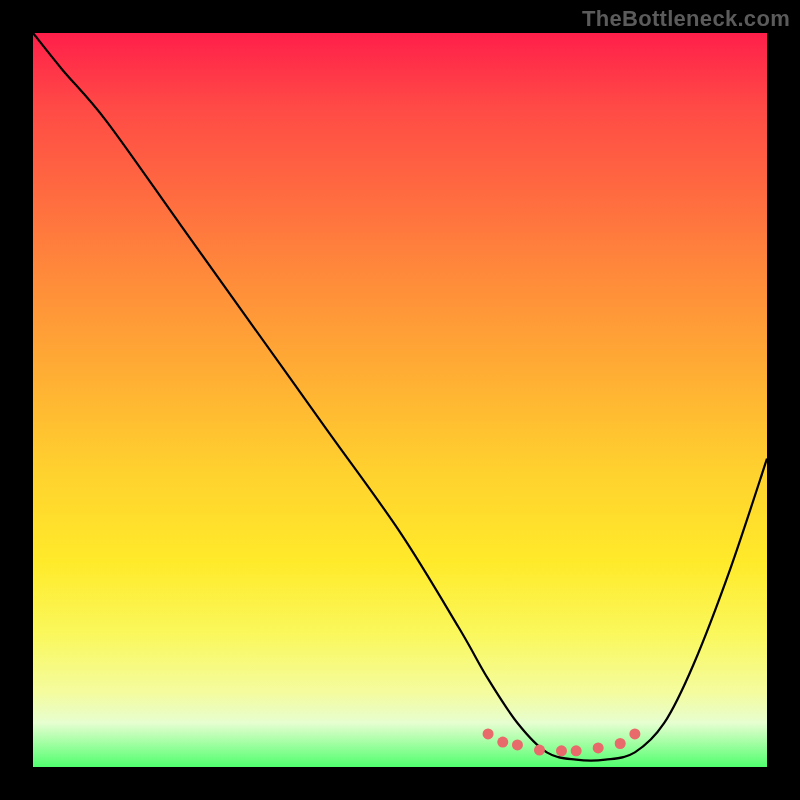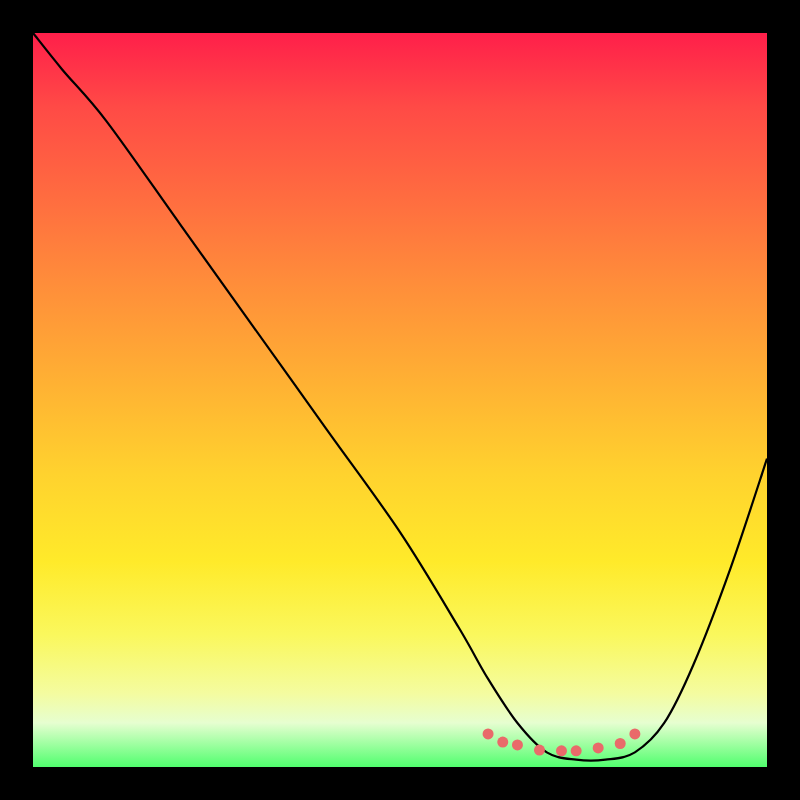--- a/index.html
+++ b/index.html
@@ -53,20 +53,21 @@
     top: 0;
     width: 734px;
     height: 734px;
     overflow: visible;
   }
 </style>
 </head>
 <body>
 
 <div class="outer">
+  <div class="watermark">TheBottleneck.com</div>
   <div class="plot-area">
     <svg class="curve" viewBox="0 0 734 734" preserveAspectRatio="none">
       <path id="curve-path" fill="none" stroke="#000" stroke-width="2.2" d="M 0,0 C 4.8933333333333335,6.116666666666674 17.126666666666665,22.02000000000004 29.36,36.700000000000045 C 41.593333333333334,51.38000000000005 53.82666666666667,62.39000000000004 73.4,88.08000000000004 C 92.97333333333334,113.77000000000004 122.33333333333334,156.5866666666667 146.8,190.84000000000003 C 171.26666666666668,225.09333333333336 195.73333333333332,259.3466666666667 220.2,293.6 C 244.66666666666666,327.85333333333335 269.1333333333333,362.1066666666667 293.6,396.36 C 318.0666666666667,430.61333333333334 344.98,466.09000000000003 367,499.12 C 389.02,532.15 411.03999999999996,570.0733333333333 425.71999999999997,594.54 C 440.4,619.0066666666667 445.2933333333333,630.0166666666667 455.08,645.92 C 464.8666666666667,661.8233333333333 474.6533333333333,677.7266666666667 484.44,689.96 C 494.2266666666667,702.1933333333334 504.0133333333333,713.2033333333334 513.8,719.32 C 523.5866666666666,725.4366666666667 533.3733333333333,725.4366666666666 543.16,726.66 C 552.9466666666666,727.8833333333333 562.7333333333333,727.8833333333333 572.52,726.66 C 582.3066666666666,725.4366666666666 592.0933333333334,725.4366666666667 601.88,719.32 C 611.6666666666666,713.2033333333334 621.4533333333334,704.6400000000001 631.24,689.96 C 641.0266666666666,675.28 649.59,656.9300000000001 660.6,631.24 C 671.61,605.55 685.0666666666666,570.0733333333333 697.3,535.8199999999999 C 709.5333333333333,501.5666666666666 727.8833333333333,444.07 734,425.72"></path>
       <g id="markers">
           <circle cx="455.08" cy="700.97" r="5.5" fill="#e96a6a"></circle>
           <circle cx="469.76" cy="709.044" r="5.5" fill="#e96a6a"></circle>
           <circle cx="484.44" cy="711.98" r="5.5" fill="#e96a6a"></circle>
           <circle cx="506.46" cy="717.118" r="5.5" fill="#e96a6a"></circle>
           <circle cx="528.48" cy="717.852" r="5.5" fill="#e96a6a"></circle>
           <circle cx="543.16" cy="717.852" r="5.5" fill="#e96a6a"></circle>

